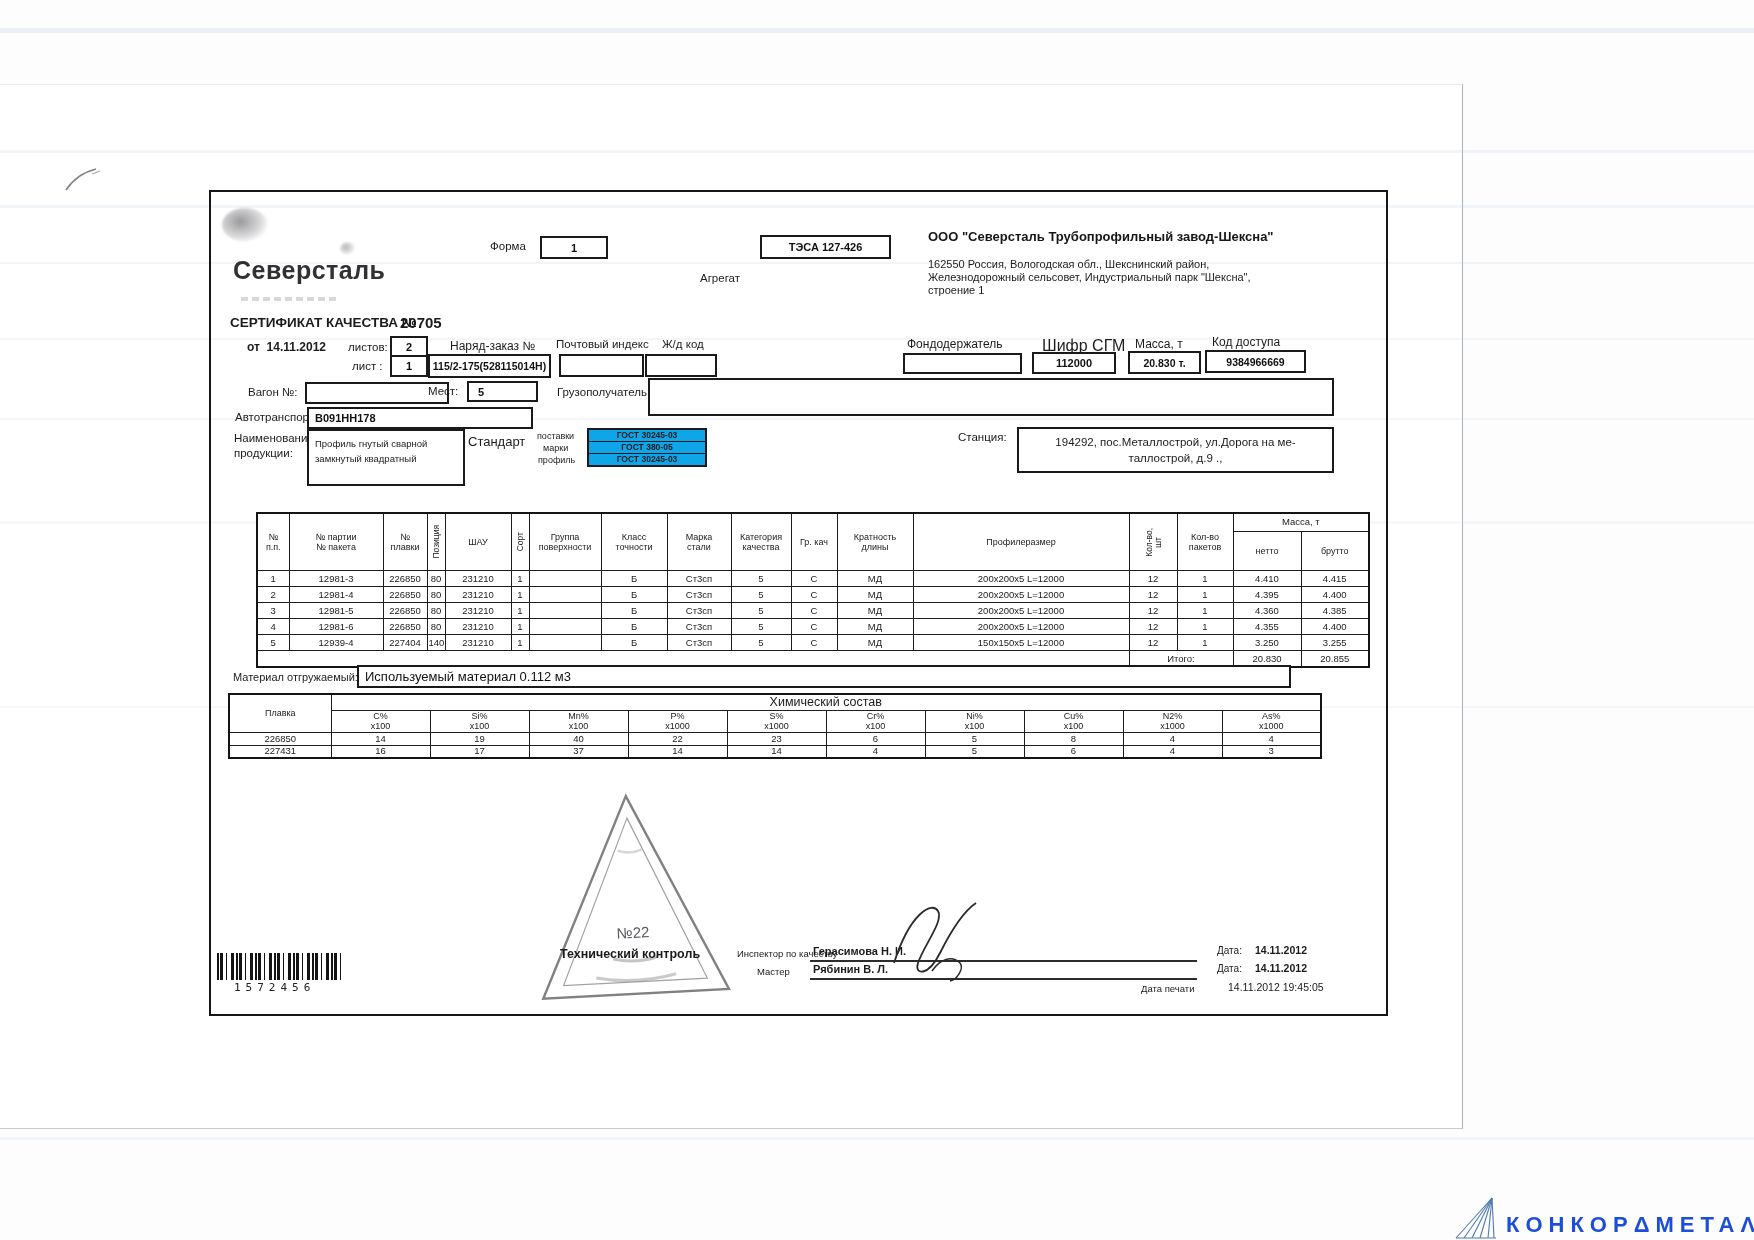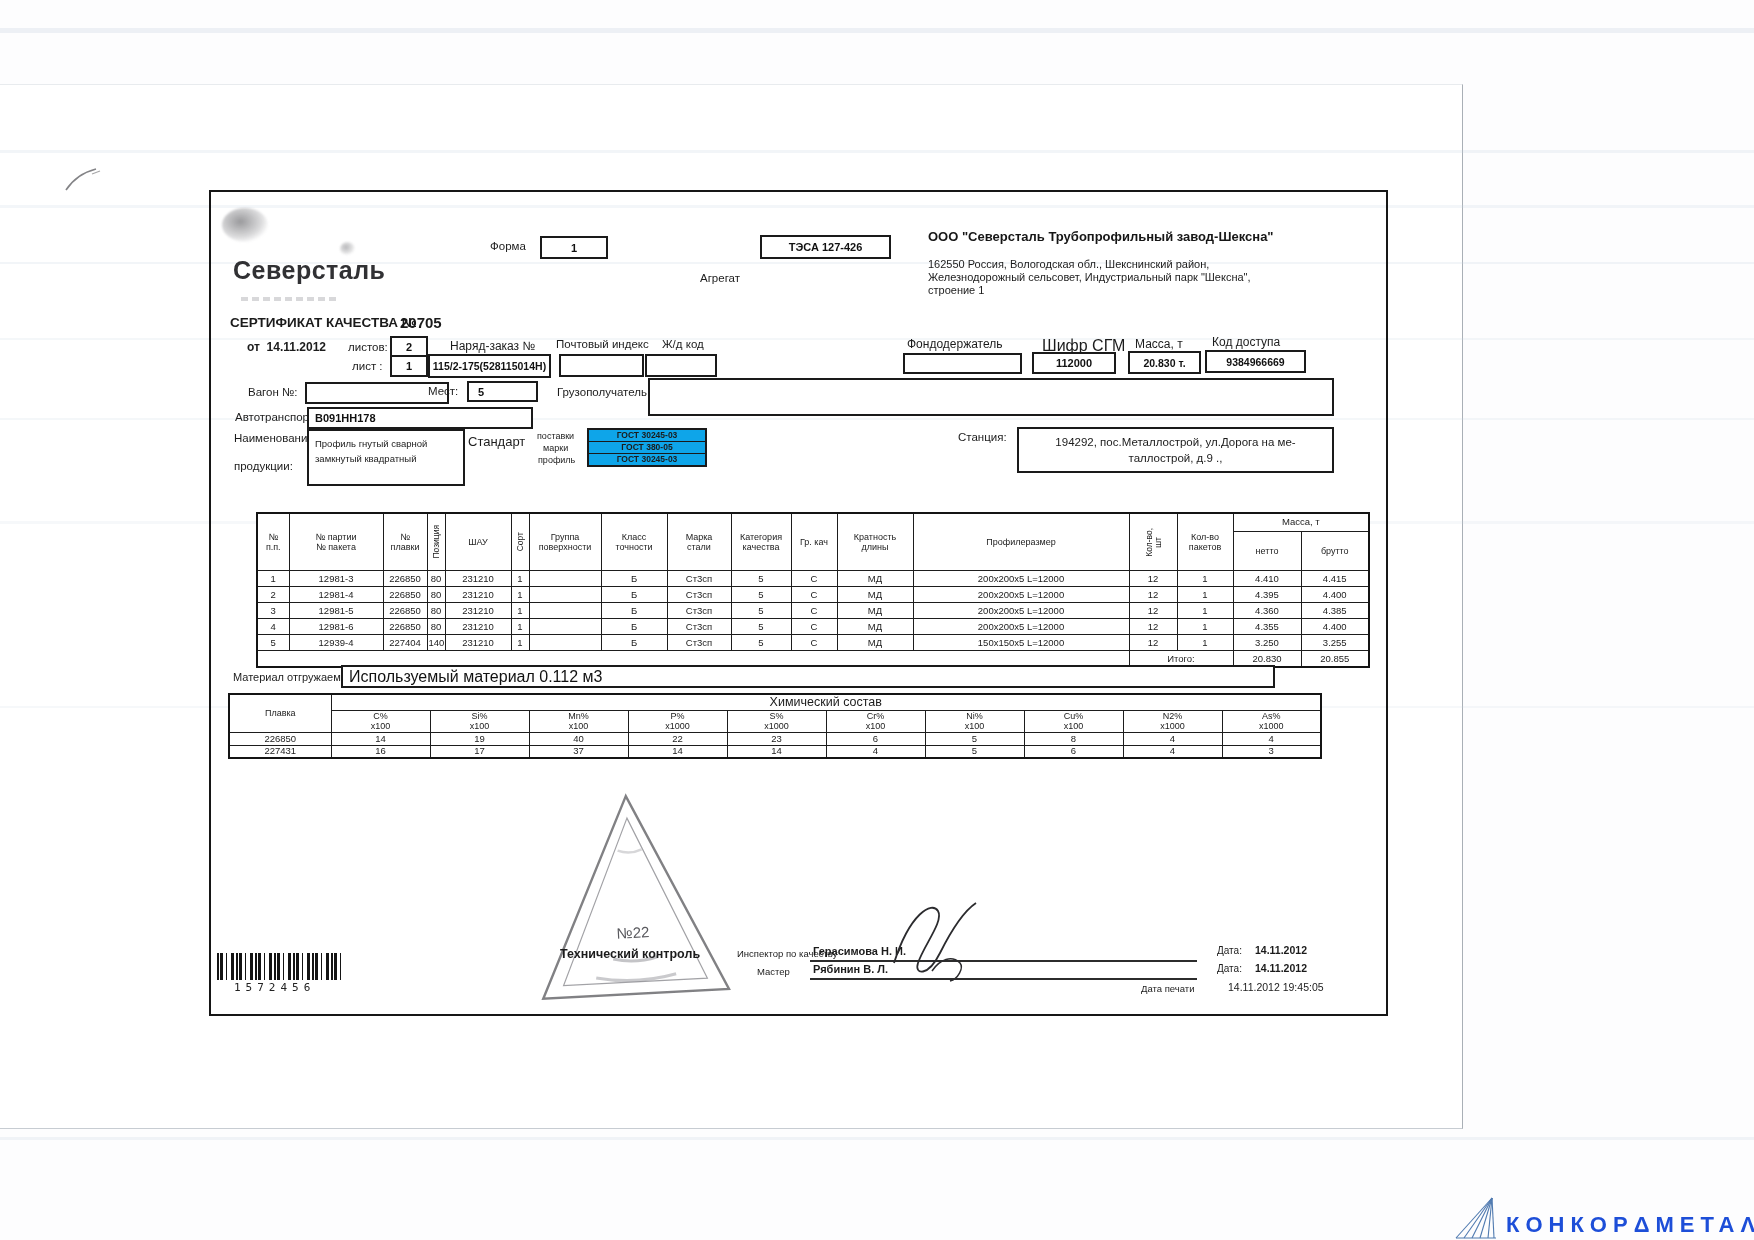--- a/index.html
+++ b/index.html
@@ -131,21 +131,21 @@
 <div class="lbl" style="left:428px;top:385px;">Мест:</div>
 <div class="fbox left" style="left:467px;top:381px;width:58px;height:17px;padding-left:9px;font-weight:600;">5</div>
 
 <div class="lbl" style="left:557px;top:386px;">Грузополучатель:</div>
 <div class="fbox" style="left:648px;top:378px;width:682px;height:34px;"></div>
 
 <div class="lbl" style="left:235px;top:411px;">Автотранспорт</div>
 <div class="fbox left" style="left:307px;top:407px;width:216px;height:18px;padding-left:6px;font-weight:700;">В091НН178</div>
 
 <div class="lbl" style="left:234px;top:432px;">Наименование</div>
-<div class="lbl" style="left:234px;top:460px;">продукции:</div>
+<div class="lbl" style="left:234px;top:447px;">продукции:</div>
 <div class="abs" style="left:307px;top:429px;width:148px;height:48px;border:2px solid #1a1a1a;background:#fff;padding:5px 0 0 6px;font-size:9.5px;line-height:1.6;">
   <div>Профиль гнутый сварной</div>
   <div>замкнутый квадратный</div>
 </div>
 
 <div class="lbl" style="left:468px;top:434px;font-size:13px;">Стандарт</div>
 
 <div class="lbl" style="left:537px;top:431px;font-size:9px;">поставки</div>
 <div class="lbl" style="left:543px;top:443px;font-size:9px;">марки</div>
 <div class="lbl" style="left:538px;top:455px;font-size:9px;">профиль</div>
@@ -317,21 +317,21 @@
     <tr class="totals">
       <td colspan="13" class="ghost"></td>
       <td colspan="2">Итого:</td>
       <td>20.830</td>
       <td>20.855</td>
     </tr>
   </tbody>
 </table>
 
 <div class="lbl" style="left:233px;top:671px;font-size:11px;">Материал отгружаемый:</div>
-<div class="fbox left" style="left:341px;top:665px;width:924px;height:19px;padding-left:6px;font-size:16px;">Используемый материал 0.112 м3</div>
+<div class="fbox left" style="left:357px;top:665px;width:924px;height:19px;padding-left:6px;font-size:13px;">Используемый материал 0.112 м3</div>
 
 <table id="chemTable">
   <colgroup>
     <col style="width:102px">
     <col style="width:99px">
       <col style="width:99px">
       <col style="width:99px">
       <col style="width:99px">
       <col style="width:99px">
     <col style="width:99px">

